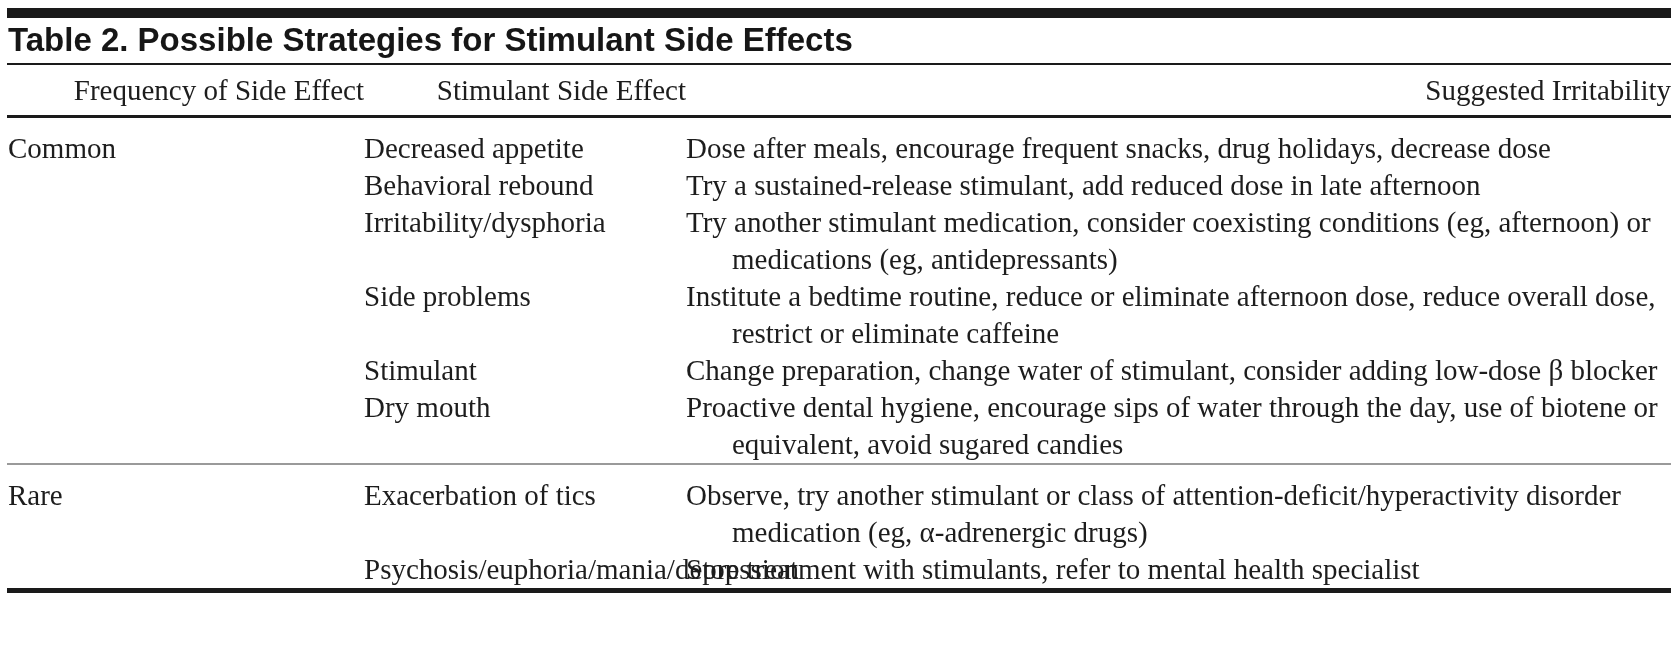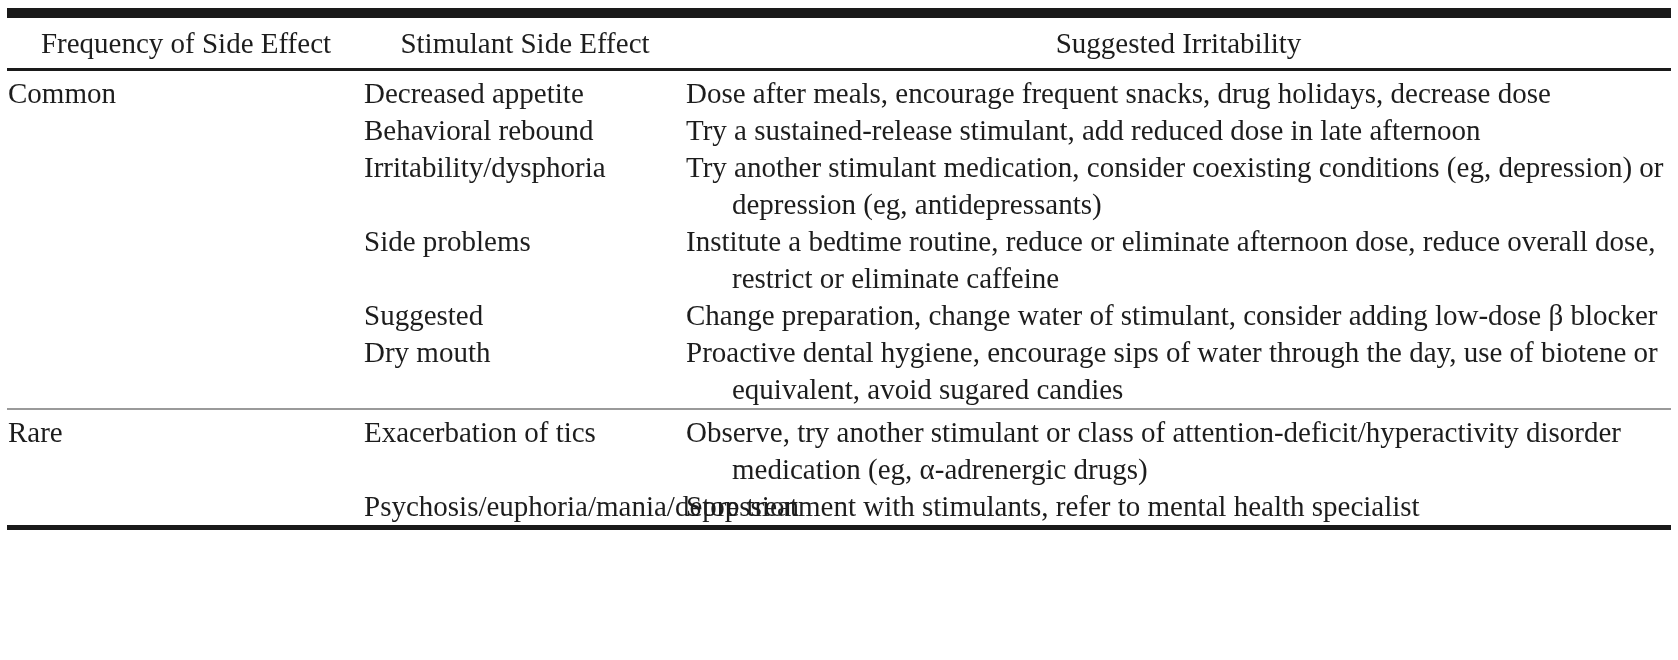--- a/index.html
+++ b/index.html
@@ -37,50 +37,51 @@
     table-layout: fixed;
     font-size: 29px;
     line-height: 37px;
     color: var(--text);
     border-bottom: 5px solid var(--rule-dark);
   }
   col.c1 { width: 357px; }
   col.c2 { width: 322px; }
   thead th {
     font-weight: normal;
-    text-align: center;
+    text-align: right;
     vertical-align: top;
     padding: 7px 0 6px 0;
     border-bottom: 3px solid var(--rule-dark);
   }
   thead th.h1 { padding-left: 1px; }
   tbody td {
     vertical-align: top;
     padding-top: 0;
   }
-  tbody tr:first-child td { padding-top: 4px; }
+  tbody tr:first-child td { padding-top: 12px; }
   tbody.section-divided { border-top: 2px solid var(--rule-gray); }
   td.freq { padding-left: 1px; }
   td.effect {
     padding-left: 22px;
     text-indent: -22px;
     padding-right: 30px;
     margin-top: 44px;
   }
   td.intervention {
     padding-left: 46px;
     text-indent: -46px;
     padding-right: 2px;
   }
 </style>
 </head>
 <body>
 
 <div class="page">
   <div class="top-bar"></div>
+  <div class="table-title">Table 2. Possible Strategies for Stimulant Side Effects</div>
 
   <table id="tbl">
     <colgroup>
       <col class="c1">
         <col class="c2">
         <col class="c3">
     </colgroup>
     <thead>
       <tr>
         <th class="h1">Frequency of Side Effect</th>
@@ -93,28 +94,28 @@
           <td class="freq" rowspan="6">Common</td>
           <td class="effect">Decreased appetite</td>
           <td class="intervention">Dose after meals, encourage frequent snacks, drug holidays, decrease dose</td>
         </tr>
         <tr>
           <td class="effect">Behavioral rebound</td>
           <td class="intervention">Try a sustained-release stimulant, add reduced dose in late afternoon</td>
         </tr>
         <tr>
           <td class="effect">Irritability/dysphoria</td>
-          <td class="intervention">Try another stimulant medication, consider coexisting conditions (eg, depression) or depression (eg, antidepressants)</td>
+          <td class="intervention">Try another stimulant medication, consider coexisting conditions (eg, afternoon) or medications (eg, antidepressants)</td>
         </tr>
         <tr>
           <td class="effect">Side problems</td>
           <td class="intervention">Institute a bedtime routine, reduce or eliminate afternoon dose, reduce overall dose, restrict or eliminate caffeine</td>
         </tr>
         <tr>
-          <td class="effect">Suggested</td>
+          <td class="effect">Stimulant</td>
           <td class="intervention">Change preparation, change water of stimulant, consider adding low-dose β blocker</td>
         </tr>
         <tr>
           <td class="effect">Dry mouth</td>
           <td class="intervention">Proactive dental hygiene, encourage sips of water through the day, use of biotene or equivalent, avoid sugared candies</td>
         </tr>
       </tbody>
       <tbody class="section section-divided">
         <tr>
           <td class="freq" rowspan="2">Rare</td>

